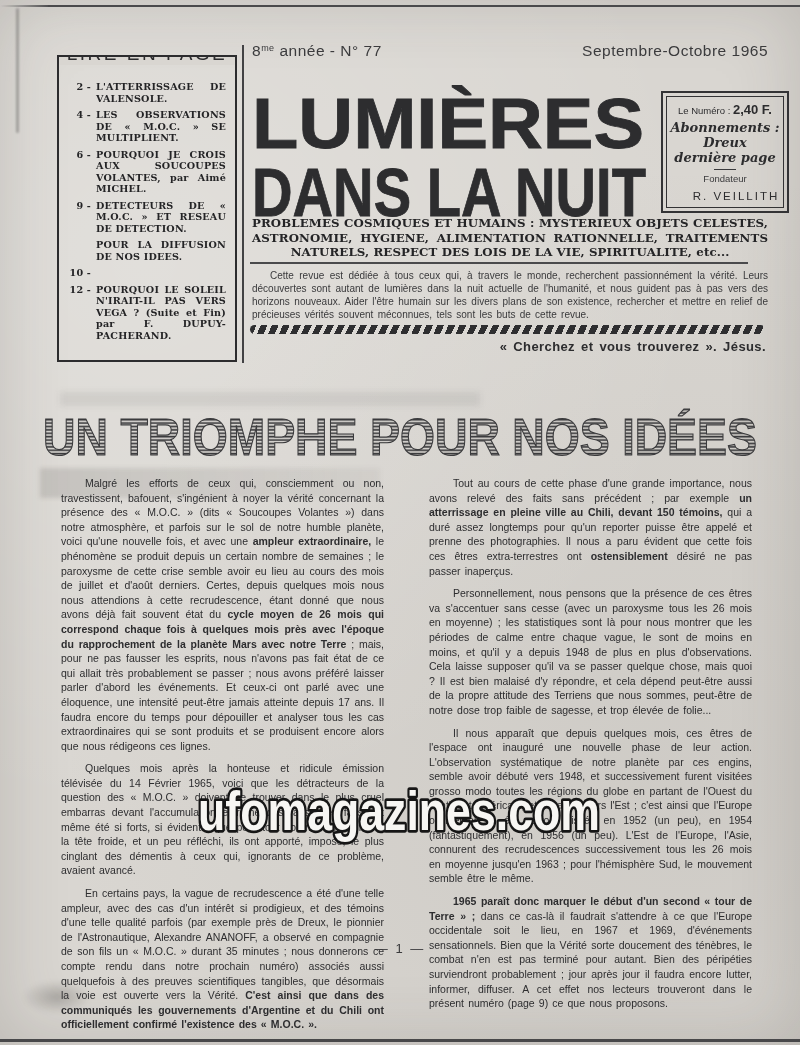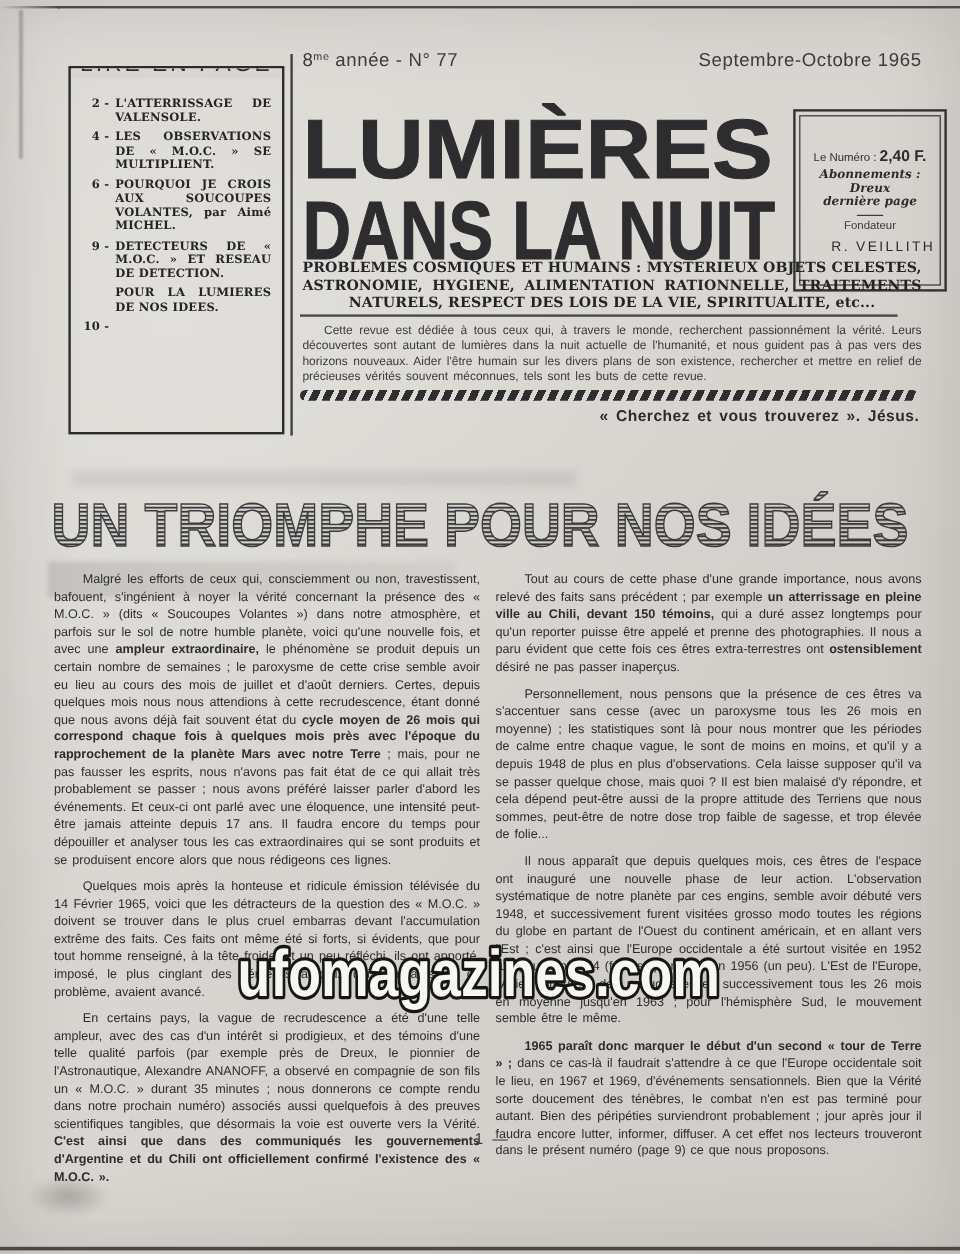--- a/index.html
+++ b/index.html
@@ -38,48 +38,48 @@
   .toc-text{flex:1;text-align:justify;}
   
   .v-divider{left:242px;top:45px;width:2px;height:318px;background:#424244;}
   
   .issue-row{left:252px;top:42px;width:516px;display:flex;justify-content:space-between;
     font-size:15.5px;color:#3b3b3d;letter-spacing:0.5px;}
   .sup{font-size:9px;position:relative;top:-5px;}
   
   .title-svg{left:250px;top:84px;}
   
-  .price-box{left:661px;top:91px;width:128px;height:152px;border:2px solid #333335;box-sizing:border-box;padding:3px;}
+  .price-box{left:661px;top:91px;width:128px;height:122px;border:2px solid #333335;box-sizing:border-box;padding:3px;}
   .price-inner{border:1px solid #333335;height:100%;box-sizing:border-box;display:flex;flex-direction:column;
     align-items:center;justify-content:center;text-align:center;padding:3px 2px;}
   .price-line{font-size:9.5px;color:#2c2c2e;white-space:nowrap;}
   .price-value{font-size:13px;font-weight:bold;}
   .subscription{font-family:"DejaVu Serif",serif;font-style:italic;font-weight:bold;
-    font-size:10px;line-height:1.18;color:#2c2c2e;margin-top:3px;}
+    font-size:13px;line-height:1.18;color:#2c2c2e;margin-top:3px;}
   .mini-divider{width:22px;height:0;border-top:1.5px solid #3a3a3c;margin:4px auto 3px;}
   .founder-label{font-size:9.5px;color:#3a3a3c;}
   .founder-name{font-size:11.5px;letter-spacing:2px;color:#2c2c2e;margin-top:6px;padding-left:22px;}
   
   .subtitle{left:252px;top:216px;width:516px;font-family:"DejaVu Serif",serif;font-weight:bold;
     font-size:11.8px;line-height:1.25;text-align:justify;text-align-last:center;color:#242426;letter-spacing:0.1px;}
   .rule-sub{left:250px;top:262px;width:498px;height:1.5px;background:#4a4a4c;}
   
   .dedication{left:252px;top:269px;width:516px;font-size:10px;line-height:1.3;text-align:justify;
     color:#3a3a3c;text-indent:18px;word-spacing:1.5px;}
   
   .rope{left:250px;top:325px;width:515px;height:9px;border-radius:5px;
     background:repeating-linear-gradient(115deg,#2e2e30 0 6px,rgba(46,46,48,0) 6px 10px);}
   
   .quote{left:252px;top:339px;width:514px;text-align:right;font-weight:bold;font-size:13px;
     color:#2c2c2e;letter-spacing:0.4px;word-spacing:2px;}
   
   .headline-svg{left:40px;top:408px;}
   
   .article{left:45px;top:476px;width:723px;display:grid;grid-template-columns:1fr 1fr;column-gap:13px;}
-  .article p{margin:0 0 8px;font-size:10.5px;line-height:14.6px;text-align:justify;
+  .article p{margin:0 16px 8px;font-size:10.5px;line-height:14.6px;text-align:justify;
     text-indent:24px;color:#2d2d2f;word-spacing:1.2px;}
   .article .b{font-weight:bold;}
   
   .watermark{left:193px;top:776px;}
   
   .page-num{left:0;top:941px;width:800px;text-align:center;font-size:13px;color:#3a3a3c;letter-spacing:2px;}
 </style>
 </head>
 <body>
 
@@ -110,27 +110,31 @@
     <span class="toc-text">POURQUOI JE CROIS AUX SOUCOUPES VOLANTES, par Aimé MICHEL.</span>
   </div>
 
   <div class="toc-item">
     <span class="toc-num">9 -</span>
     <span class="toc-text">DETECTEURS DE « M.O.C. » ET RESEAU DE DETECTION.</span>
   </div>
 
   <div class="toc-item">
     <span class="toc-num"></span>
-    <span class="toc-text">POUR LA LUMIERES DE NOS IDEES.</span>
+    <span class="toc-text">POUR LA DIFFUSION DE NOS IDEES.</span>
   </div>
 
   <div class="toc-item">
     <span class="toc-num">10 -</span>
   </div>
 
+  <div class="toc-item">
+    <span class="toc-num">12 -</span>
+    <span class="toc-text">POURQUOI LE SOLEIL N'IRAIT-IL PAS VERS VEGA ? (Suite et Fin) par F. DUPUY-PACHERAND.</span>
+  </div>
 
 </div>
   </div>
 
   <div class="abs v-divider"></div>
 
   <div class="abs issue-row">
     <span><span>8</span><span class="sup">me</span><span> année - N° 77</span></span>
     <span>Septembre-Octobre 1965</span>
   </div>

